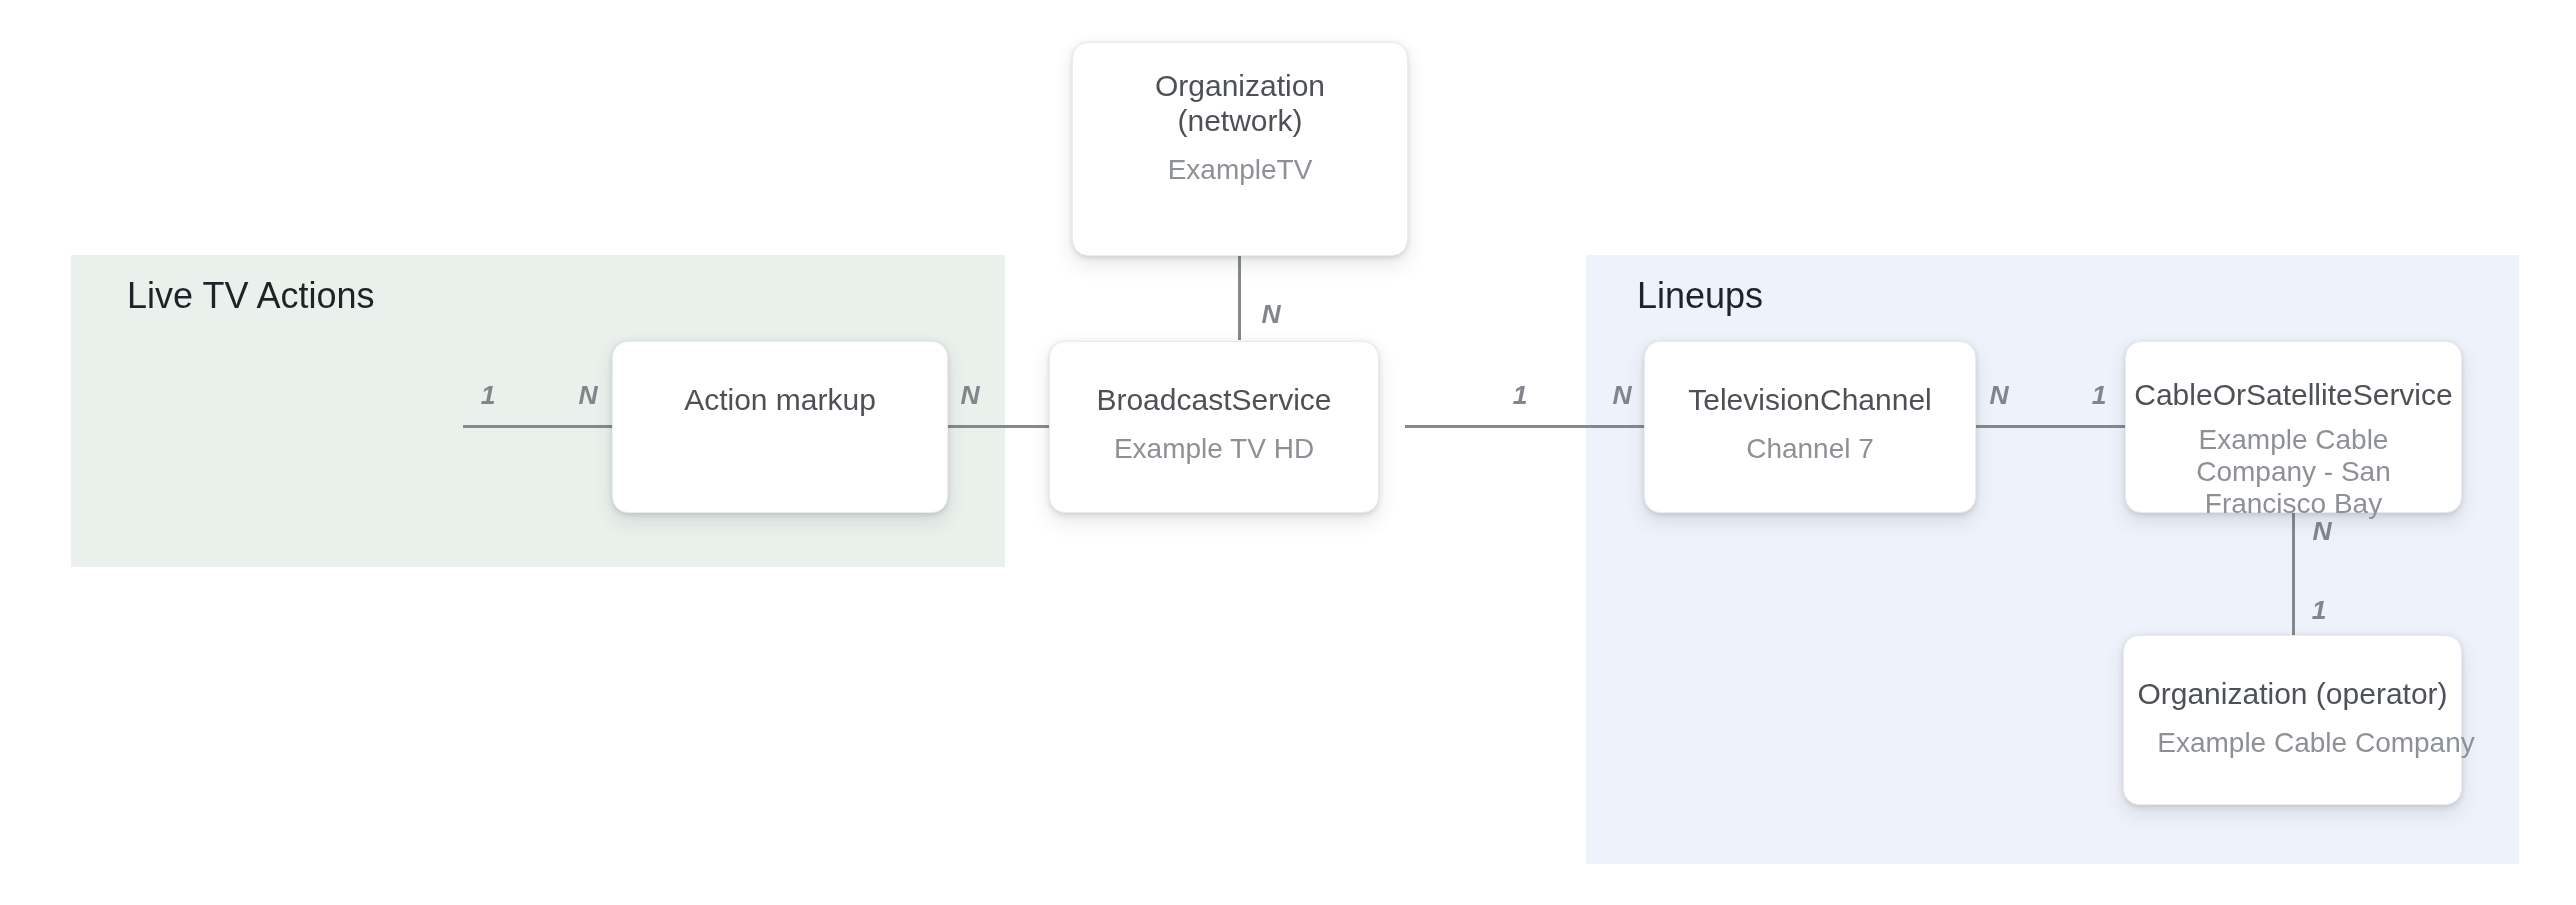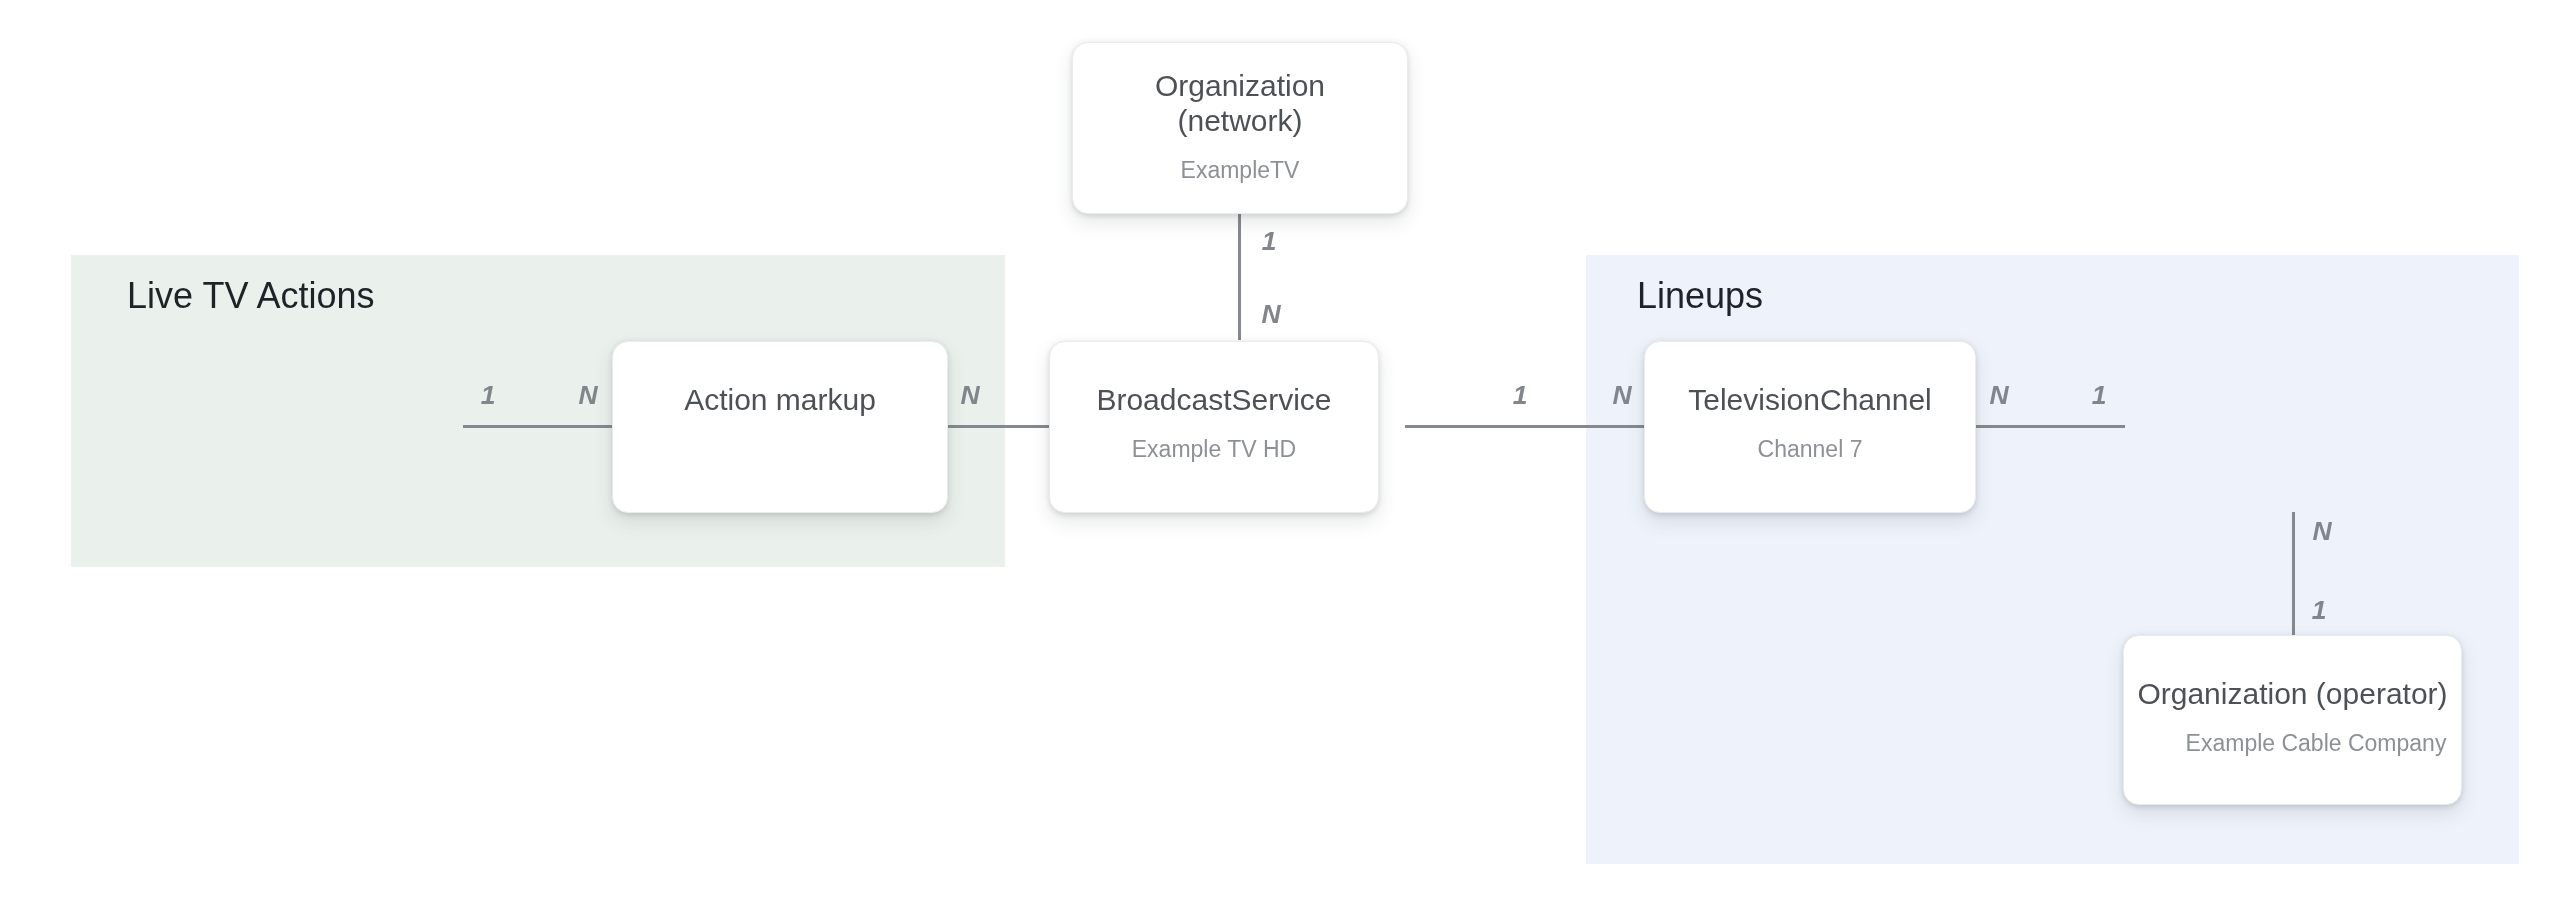--- a/index.html
+++ b/index.html
@@ -28,21 +28,21 @@
     padding-top:40px;
   }
   .node-title{
     font-size:30px;line-height:35px;
     color:#4d5156;text-align:center;
     white-space:nowrap;
   }
   .node-title.two-line span{display:block;white-space:nowrap;}
   .node-subtitle{
     margin-top:16px;
-    font-size:23px;line-height:32px;
+    font-size:28px;line-height:32px;
     color:#8d9196;text-align:center;
     max-width:310px;
   }
   .edge{position:absolute;background:#85898d;}
   .edge.h{height:2.7px;}
   .edge.v{width:2.7px;}
   .card{
     position:absolute;
     transform:translate(-50%,-50%);
     font-size:26.5px;font-weight:600;font-style:italic;
@@ -78,21 +78,21 @@
   <div class="card" style="left:1622px;top:395px;">N</div>
 
   <div class="edge h" style="left:1975px;top:425px;width:150px;"></div>
   <div class="card" style="left:1999px;top:395px;">N</div>
   <div class="card" style="left:2099px;top:395px;">1</div>
 
   <div class="edge v" style="left:2292px;top:512px;height:123px;"></div>
   <div class="card" style="left:2322px;top:531px;">N</div>
   <div class="card" style="left:2319px;top:610px;">1</div>
 
-  <div class="node" style="left:1072px;top:42px;width:336px;height:172px;padding-top:25px;">
+  <div class="node" style="left:1072px;top:42px;width:336px;height:214px;padding-top:25px;">
     <div class="node-title two-line">
       <span>Organization</span>
       <span>(network)</span>
     </div>
     <div class="node-subtitle">ExampleTV</div>
   </div>
 
 
   <div class="node" style="left:612px;top:341px;width:336px;height:172px;">
     <div class="node-title">Action markup</div>
@@ -101,20 +101,24 @@
   <div class="node" style="left:1049px;top:341px;width:330px;height:172px;">
     <div class="node-title">BroadcastService</div>
     <div class="node-subtitle">Example TV HD</div>
   </div>
 
   <div class="node" style="left:1644px;top:341px;width:332px;height:172px;">
     <div class="node-title">TelevisionChannel</div>
     <div class="node-subtitle">Channel 7</div>
   </div>
 
+  <div class="node" style="left:2125px;top:341px;width:337px;height:172px;padding-top:35px;">
+    <div class="node-title">CableOrSatelliteService</div>
+    <div class="node-subtitle" style="max-width:305px;margin-top:12.4px;">Example Cable Company - San Francisco Bay</div>
+  </div>
 
   <div class="node" style="left:2123px;top:635px;width:339px;height:170px;">
     <div class="node-title">Organization (operator)</div>
     <div class="node-subtitle" style="max-width:318px;white-space:nowrap;margin-left:47px;">Example Cable Company</div>
   </div>
 
 </div>
 
 
 </body></html>

